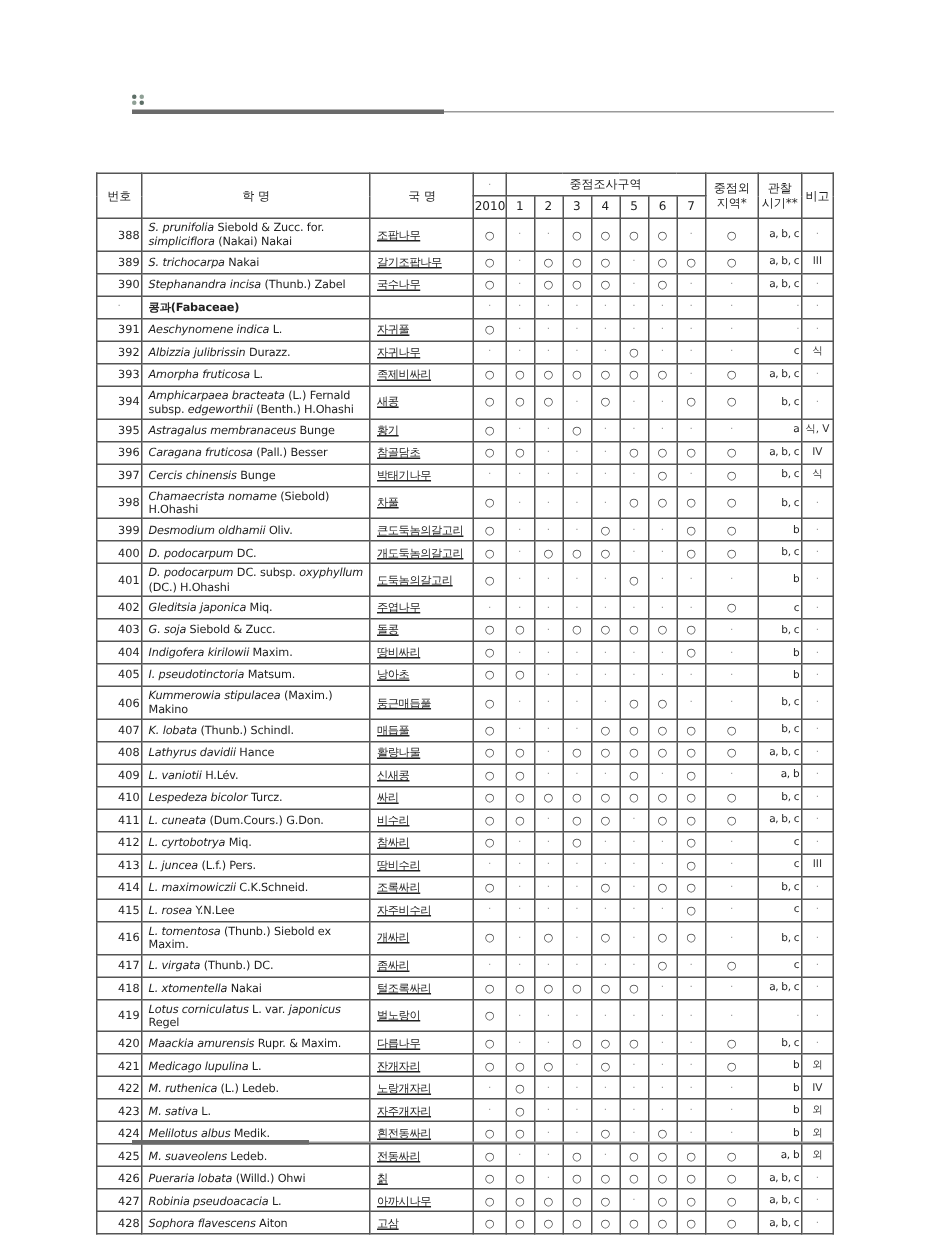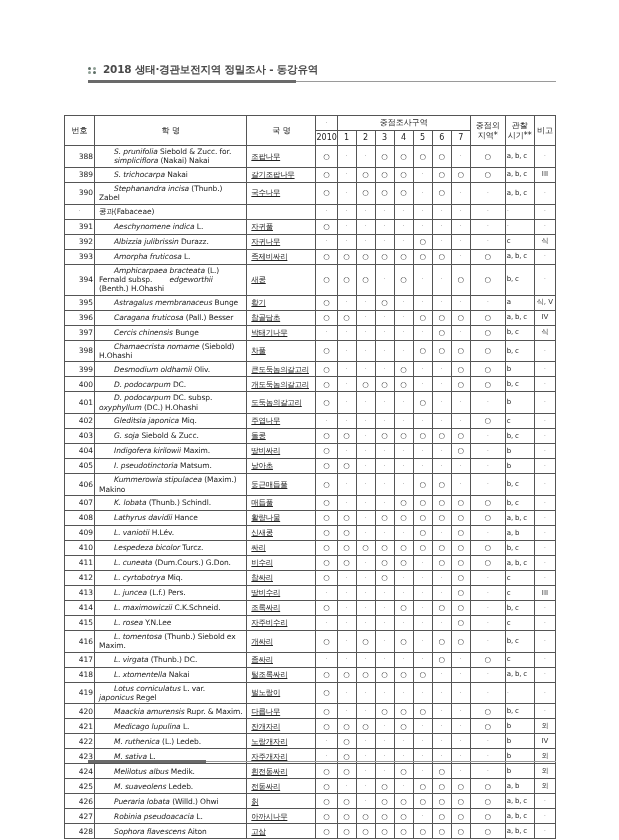--- a/index.html
+++ b/index.html
@@ -16,27 +16,27 @@
   .head-rule .thick{position:absolute;top:0;left:0;width:208px;height:2.5px;background:#6a6a6a;}
   
   .tbl-wrap{position:absolute;top:115px;left:64px;}
   table{border-collapse:collapse;table-layout:fixed;width:492px;border:1.4px solid #3a3a3a;}
   th,td{border:1px solid #555;overflow:hidden;vertical-align:middle;}
   th{font-size:8px;font-weight:normal;padding:2px 0;text-align:center;color:#222;line-height:1.25;}
   th .l2{display:block;}
   td{font-size:7.5px;height:12px;padding:0 1px;line-height:1.25;}
   td.num{text-align:right;}
   td.sci{text-align:left;padding:1px 2px 1px 4px;letter-spacing:-0.1px;}
-  td.sci i{font-style:italic;margin-left:15px;}
-  td.sci b{font-weight:normal;}
+  td.sci i{font-style:italic;}
+  td.sci b{font-weight:bold;}
   td.kor{text-align:left;padding-left:4px;letter-spacing:-0.3px;text-decoration:underline;}
   td.mark{text-align:center;}
   td.mark.circ{font-size:7.5px;color:#3d3d3d;}
   td.mark.dot{font-size:7px;color:#999;}
-  td.obs{text-align:left;font-size:7px;letter-spacing:-0.2px;}
+  td.obs{text-align:right;font-size:7px;letter-spacing:-0.2px;}
   td.note{text-align:center;font-size:7px;color:#333;}
   td.note.dot,td.obs.dot{color:#999;}
   th.tiny-dot{font-weight:normal;color:#999;font-size:7px;}
   
   .doc-footer{position:absolute;top:760px;left:88px;width:468px;}
   .foot-rule{position:relative;height:3px;}
   .foot-rule .thin{position:absolute;top:1px;left:0;width:468px;height:1px;background:#9a9a9a;}
   .foot-rule .thick{position:absolute;top:0;left:0;width:118px;height:2.5px;background:#6a6a6a;}
   .foot-line{margin-top:8px;display:flex;align-items:baseline;gap:6px;}
   .page-num{font-size:13.5px;color:#3f3f3f;}
@@ -47,21 +47,20 @@
 <body>
 
 <div class="doc-header">
   <div class="head-line">
     <span class="dots">
         <i class="d1"></i>
         <i class="d2"></i>
         <i class="d2"></i>
         <i class="d1"></i>
       </span>
-    <span class="head-title">2018 생태·경관보전지역 정밀조사 - 동강유역</span>
   </div>
   <div class="head-rule">
       <span class="thin"></span>
       <span class="thick"></span>
     </div>
 </div>
 
 <div class="tbl-wrap">
   <table>
     <colgroup>

